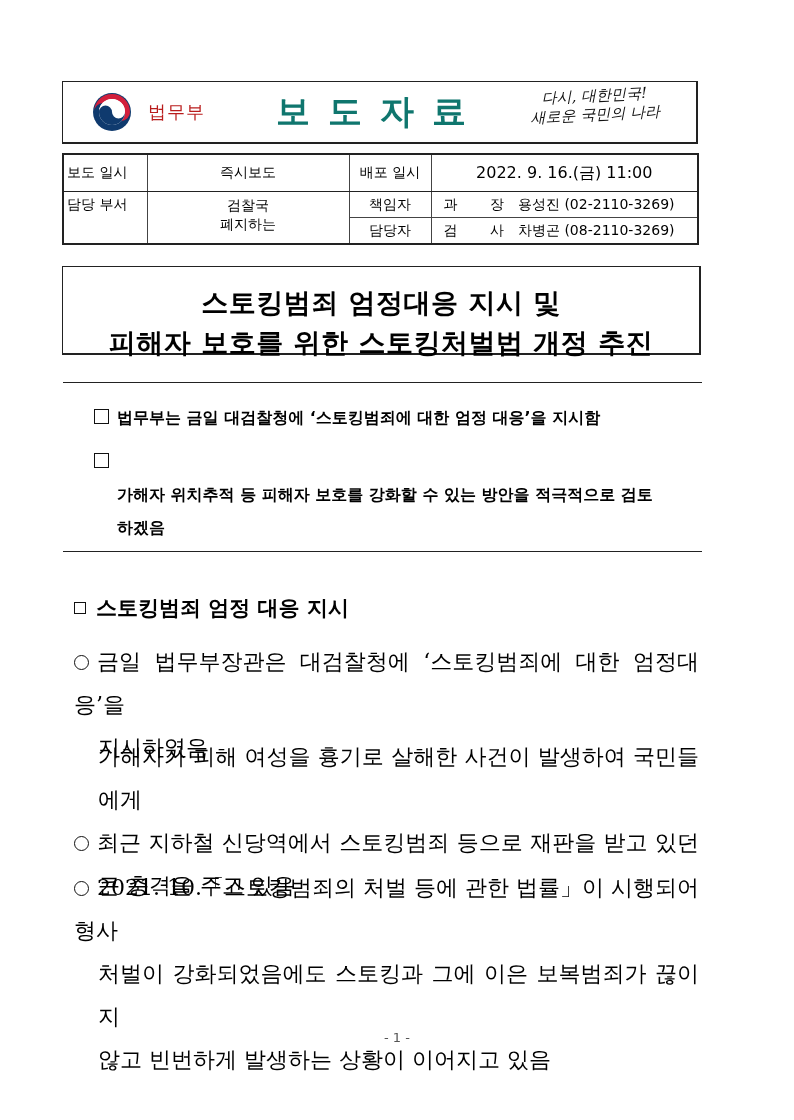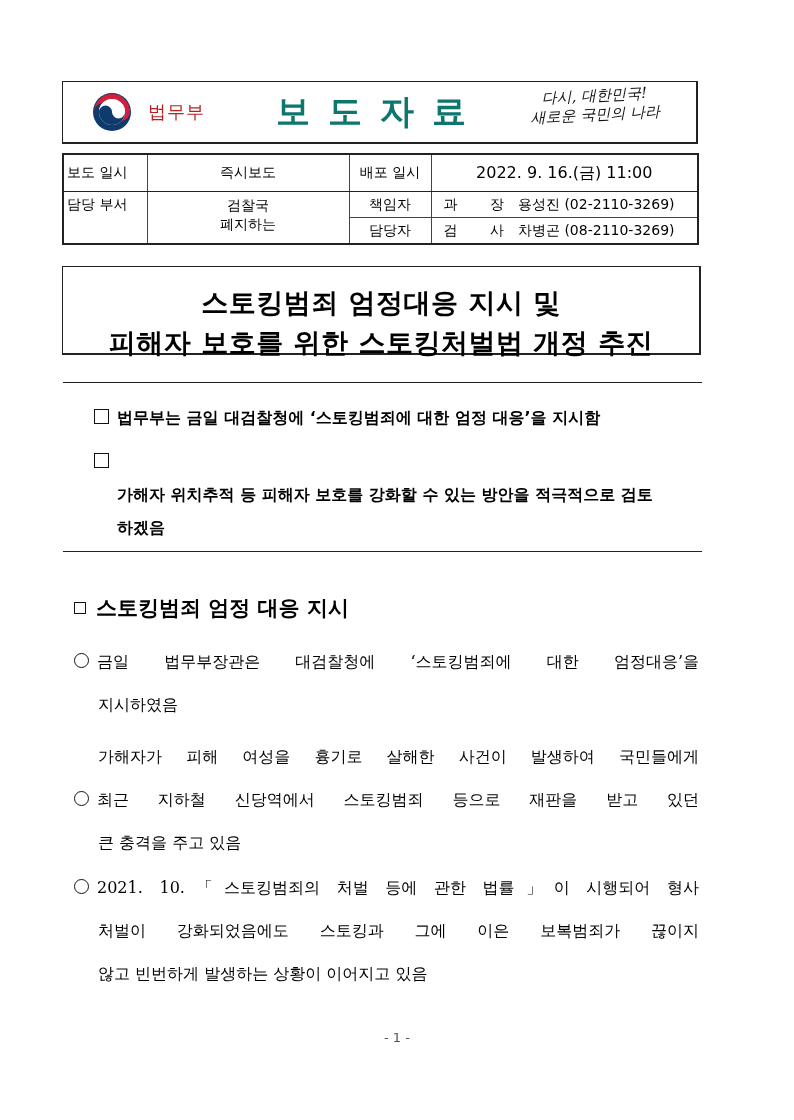--- a/index.html
+++ b/index.html
@@ -38,21 +38,21 @@
   .hr { left:63px; width:639px; height:0; border-top:1.5px solid #222; }
   .summary { left:70px; width:630px; font-size:16px; font-weight:bold; line-height:33px;margin-left:24px; }
   .summary .box { display:inline-block; width:13px; height:13px; border:1.3px solid #111; margin-right:8px;
                   vertical-align:-1px; }
   .summary .cont { padding-left:23px; }
 
   
   #section-head { left:72px; top:594px; font-size:21px; font-weight:bold; }
   #section-head .sq { display:inline-block; width:10px; height:10px; border:1.5px solid #111; margin:0 10px 3px 2px;
                       vertical-align:middle; }
-  .para { left:74px; width:625px; font-family:"DejaVu Serif","Liberation Serif",serif; font-size:16px;
+  .para { left:74px; width:625px; font-family:"DejaVu Serif","Liberation Serif",serif; font-size:22px;
           line-height:43px; text-align:justify; text-align-last:left; }
   .para .circ { display:inline-block; width:13px; height:13px; border:1.3px solid #111; border-radius:50%;
                 margin-right:8px; vertical-align:-1px; }
   .para .line { display:block; text-align:justify; text-align-last:justify; }
   .para .line.last { text-align-last:left; }
   .para .cont { padding-left:24px; }
 
   #page-num { left:0; width:794px; top:1030px; text-align:center; font-size:13px; color:#555; }
 </style>
 </head>

